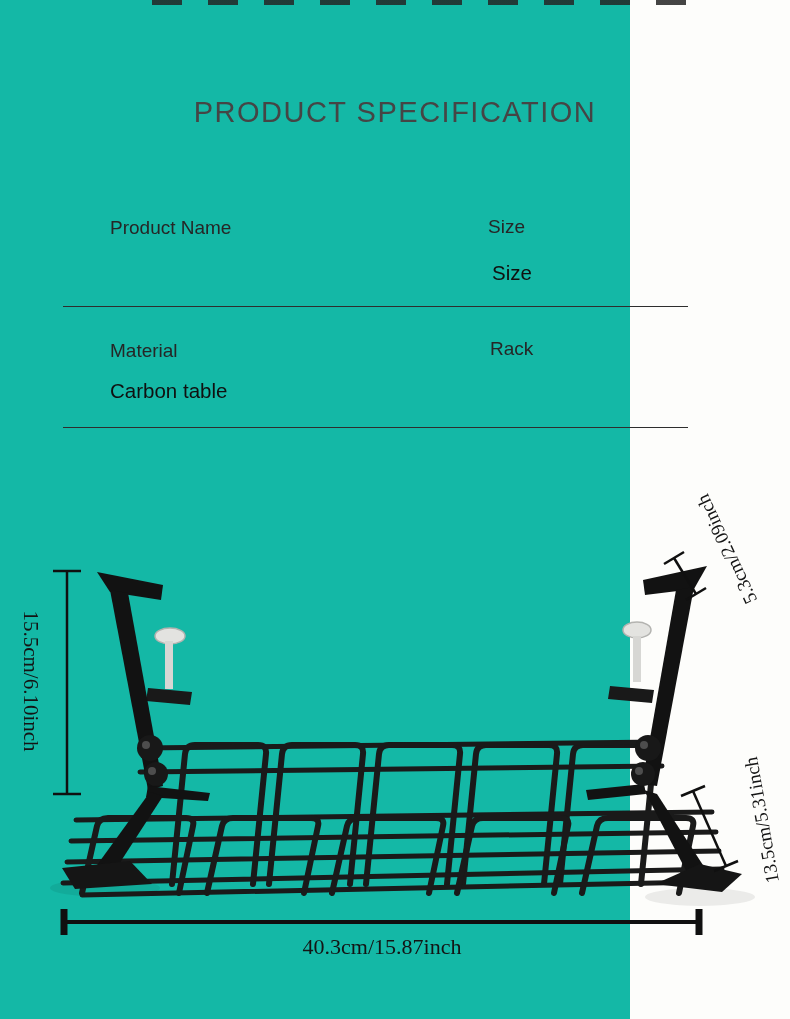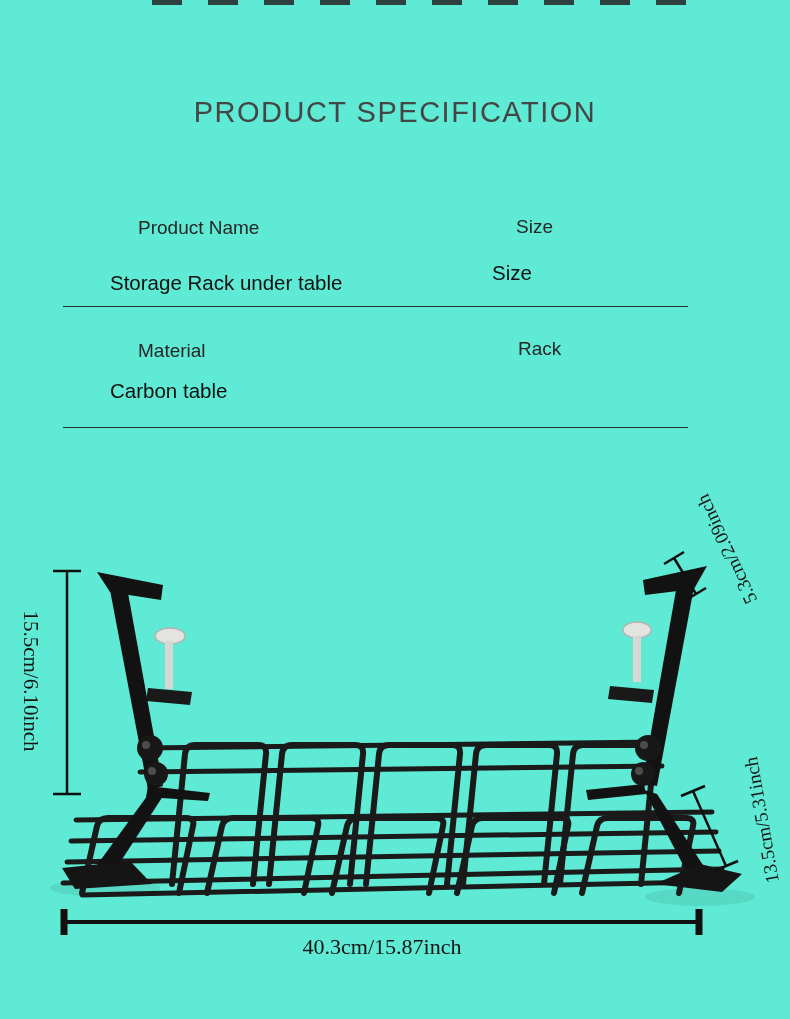--- a/index.html
+++ b/index.html
@@ -1,25 +1,25 @@
 <!DOCTYPE html>
 <html><head>
 <meta charset="utf-8">
 <style>
   html,body{margin:0;padding:0;}
   body{width:790px;height:1019px;background:#fdfdfb;font-family:"Liberation Sans",sans-serif;overflow:hidden;}
-  #page{position:relative;width:790px;height:1019px;background:#5eead4;}
+  #page{position:relative;width:630px;height:1019px;background:#14b8a6;}
   .abs{position:absolute;}
   
   #top-strip{left:152px;top:0;width:548px;height:5px;
     background:repeating-linear-gradient(90deg,#242424 0 30px,transparent 30px 56px);opacity:.85;}
   
   #title{left:0;top:96px;width:790px;text-align:center;font-size:29px;letter-spacing:1.5px;color:#454545;}
   
-  .lbl{font-size:19px;color:#262626;margin-left:28px;}
+  .lbl{font-size:19px;color:#262626;}
   .val{font-size:20.5px;color:#101010;}
   .rule{height:0;border-top:1.6px solid #2e2e2e;}
   #see-details{width:246px;line-height:20px;}
   
   .dim{font-family:"Liberation Serif",serif;color:#141414;text-align:center;white-space:nowrap;}
   #dim-height{left:-91px;top:667px;width:240px;height:28px;font-size:21px;transform:rotate(90deg);}
   #dim-width{left:232px;top:934px;width:300px;font-size:22px;text-align:center;}
   #dim-clamp{left:647px;top:538px;width:160px;font-size:19px;transform:rotate(-115deg);}
   #dim-depth{left:682px;top:809px;width:160px;font-size:19px;transform:rotate(-100deg);}
   svg{display:block;}
@@ -28,21 +28,20 @@
 <body>
 
 <div id="page">
 
   <div id="top-strip" class="abs"></div>
 
   <div id="title" class="abs">PRODUCT SPECIFICATION</div>
 
   <div class="abs lbl" style="left:110px;top:217px">Product Name</div>
   <div class="abs lbl" style="left:488px;top:216px">Size</div>
-  <div class="abs val" style="left:110px;top:271px">Storage Rack under table</div>
   <div class="abs val" style="left:492px;top:261px">Size</div>
   <div class="abs rule" style="left:63px;top:306px;width:625px"></div>
 
   <div class="abs lbl" style="left:110px;top:340px">Material</div>
   <div class="abs lbl" style="left:490px;top:338px">Rack</div>
   <div class="abs val" style="left:110px;top:379px">Carbon table</div>
   <div class="abs rule" style="left:63px;top:427px;width:625px"></div>
 
   <svg class="abs" style="left:0;top:0" width="790" height="1019" viewBox="0 0 790 1019">
 

